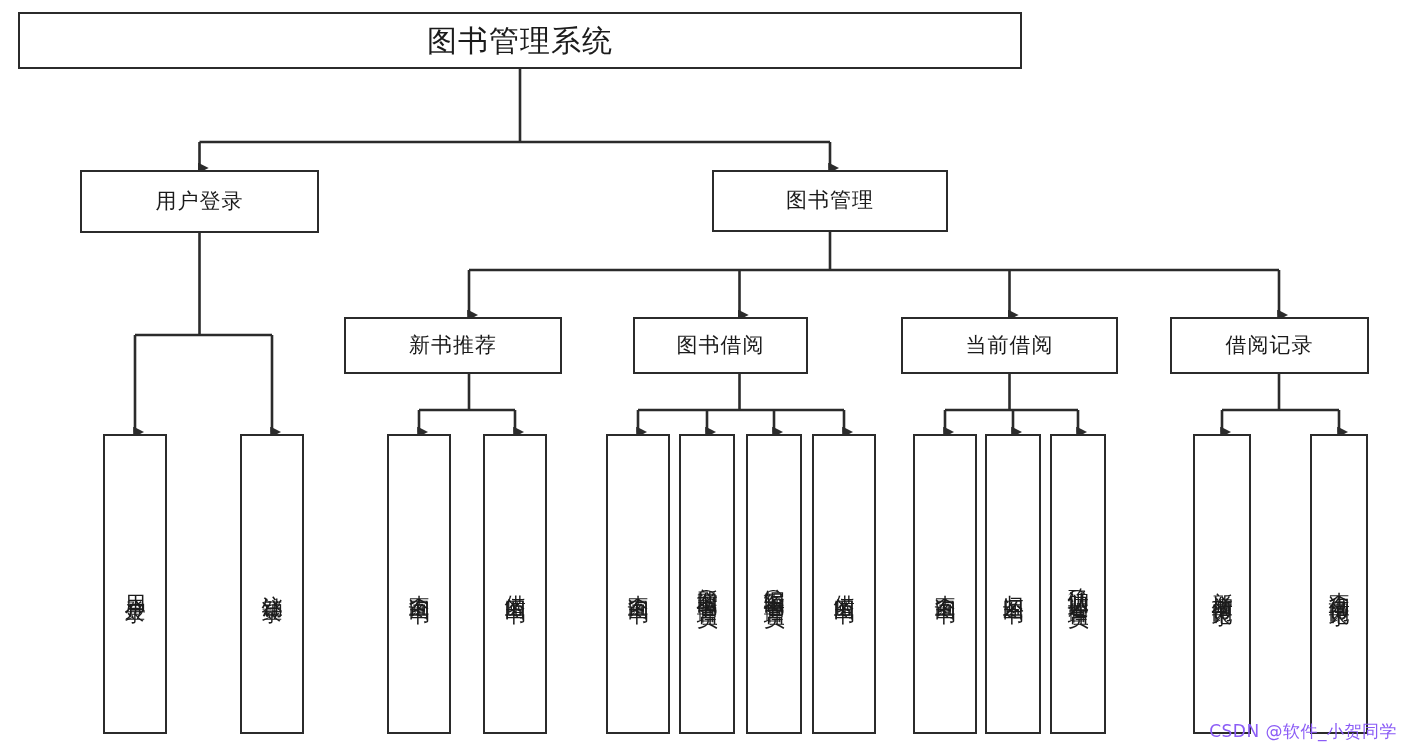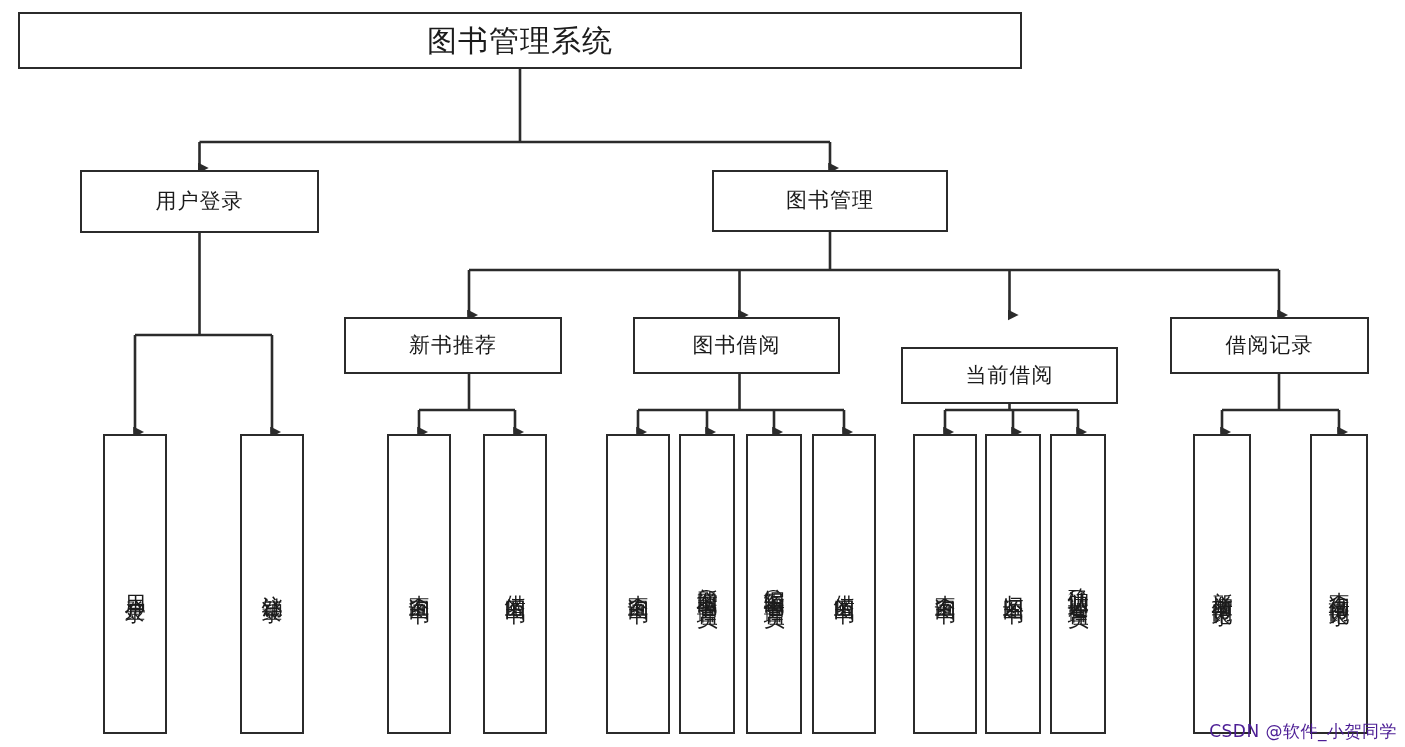--- a/index.html
+++ b/index.html
@@ -57,21 +57,21 @@
     max-height: 100%;
   }
   .node.title {
     font-size: 30px;
   }
   .watermark {
     position: absolute;
     right: 8px;
     bottom: 4px;
     font-size: 17px;
-    color: #4c1d95;
+    color: #8b5cf6;
     letter-spacing: 0.5px;
     white-space: nowrap;
   }
 </style>
 </head>
 <body>
 
 <div id="canvas">
 
   <svg id="wires" viewBox="0 0 1405 747" xmlns="http://www.w3.org/2000/svg">
@@ -123,24 +123,24 @@
       </div>
       <div class="node horiz" style="left: 80px; top: 170px; width: 239px; height: 63px;">
         <span>用户登录</span>
       </div>
       <div class="node horiz" style="left: 712px; top: 170px; width: 236px; height: 62px; text-align: center;">
         <span>图书管理</span>
       </div>
       <div class="node horiz" style="left: 344px; top: 317px; width: 218px; height: 57px;">
         <span>新书推荐</span>
       </div>
-      <div class="node horiz" style="left: 633px; top: 317px; width: 207px; height: 57px;">
+      <div class="node horiz" style="left: 633px; top: 317px; width: 175px; height: 57px;">
         <span>图书借阅</span>
       </div>
-      <div class="node horiz" style="left: 901px; top: 317px; width: 217px; height: 57px; margin-top: 30px;">
+      <div class="node horiz" style="left: 901px; top: 317px; width: 217px; height: 57px;">
         <span>当前借阅</span>
       </div>
       <div class="node horiz" style="left: 1170px; top: 317px; width: 199px; height: 57px;">
         <span>借阅记录</span>
       </div>
       <div class="node vert" style="left: 103px; top: 434px; width: 64px; height: 300px;">
         <span class="vtext">用户登录</span>
       </div>
       <div class="node vert" style="left: 240px; top: 434px; width: 64px; height: 300px;">
         <span class="vtext">注销登录</span>

